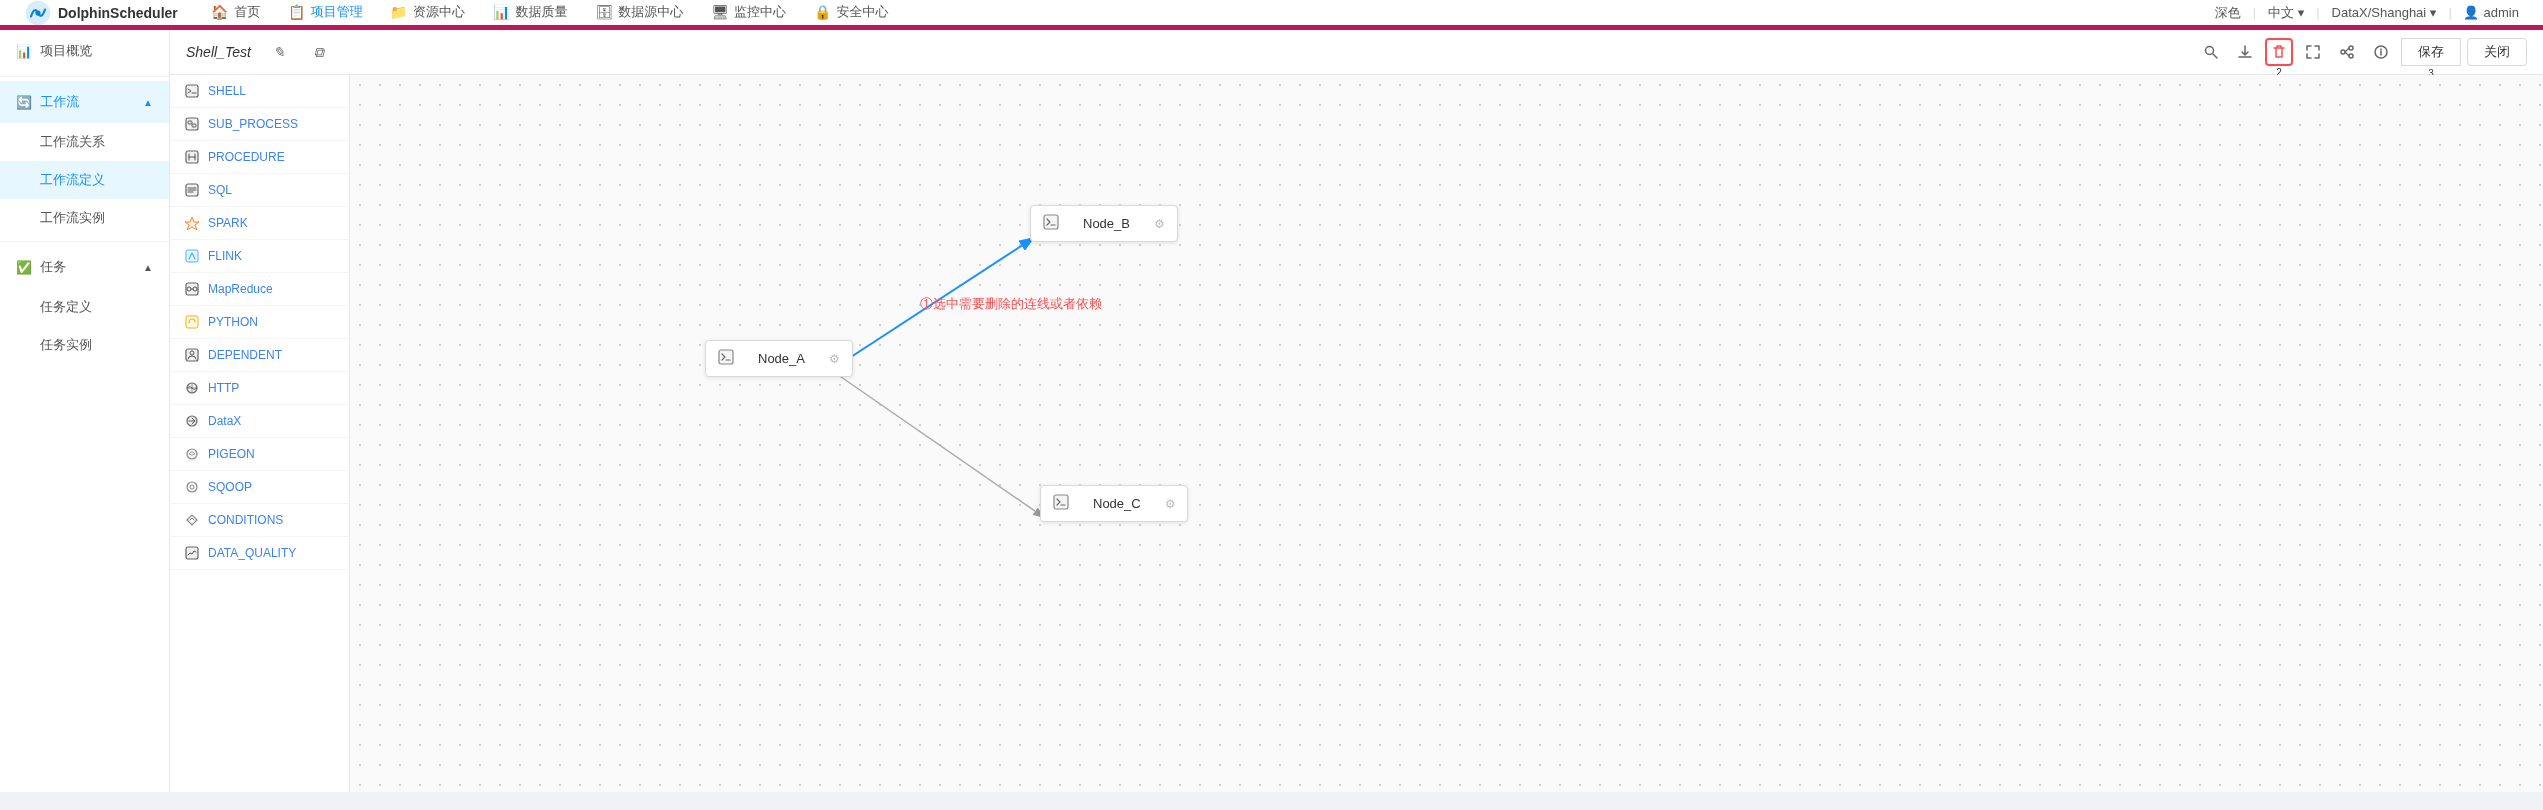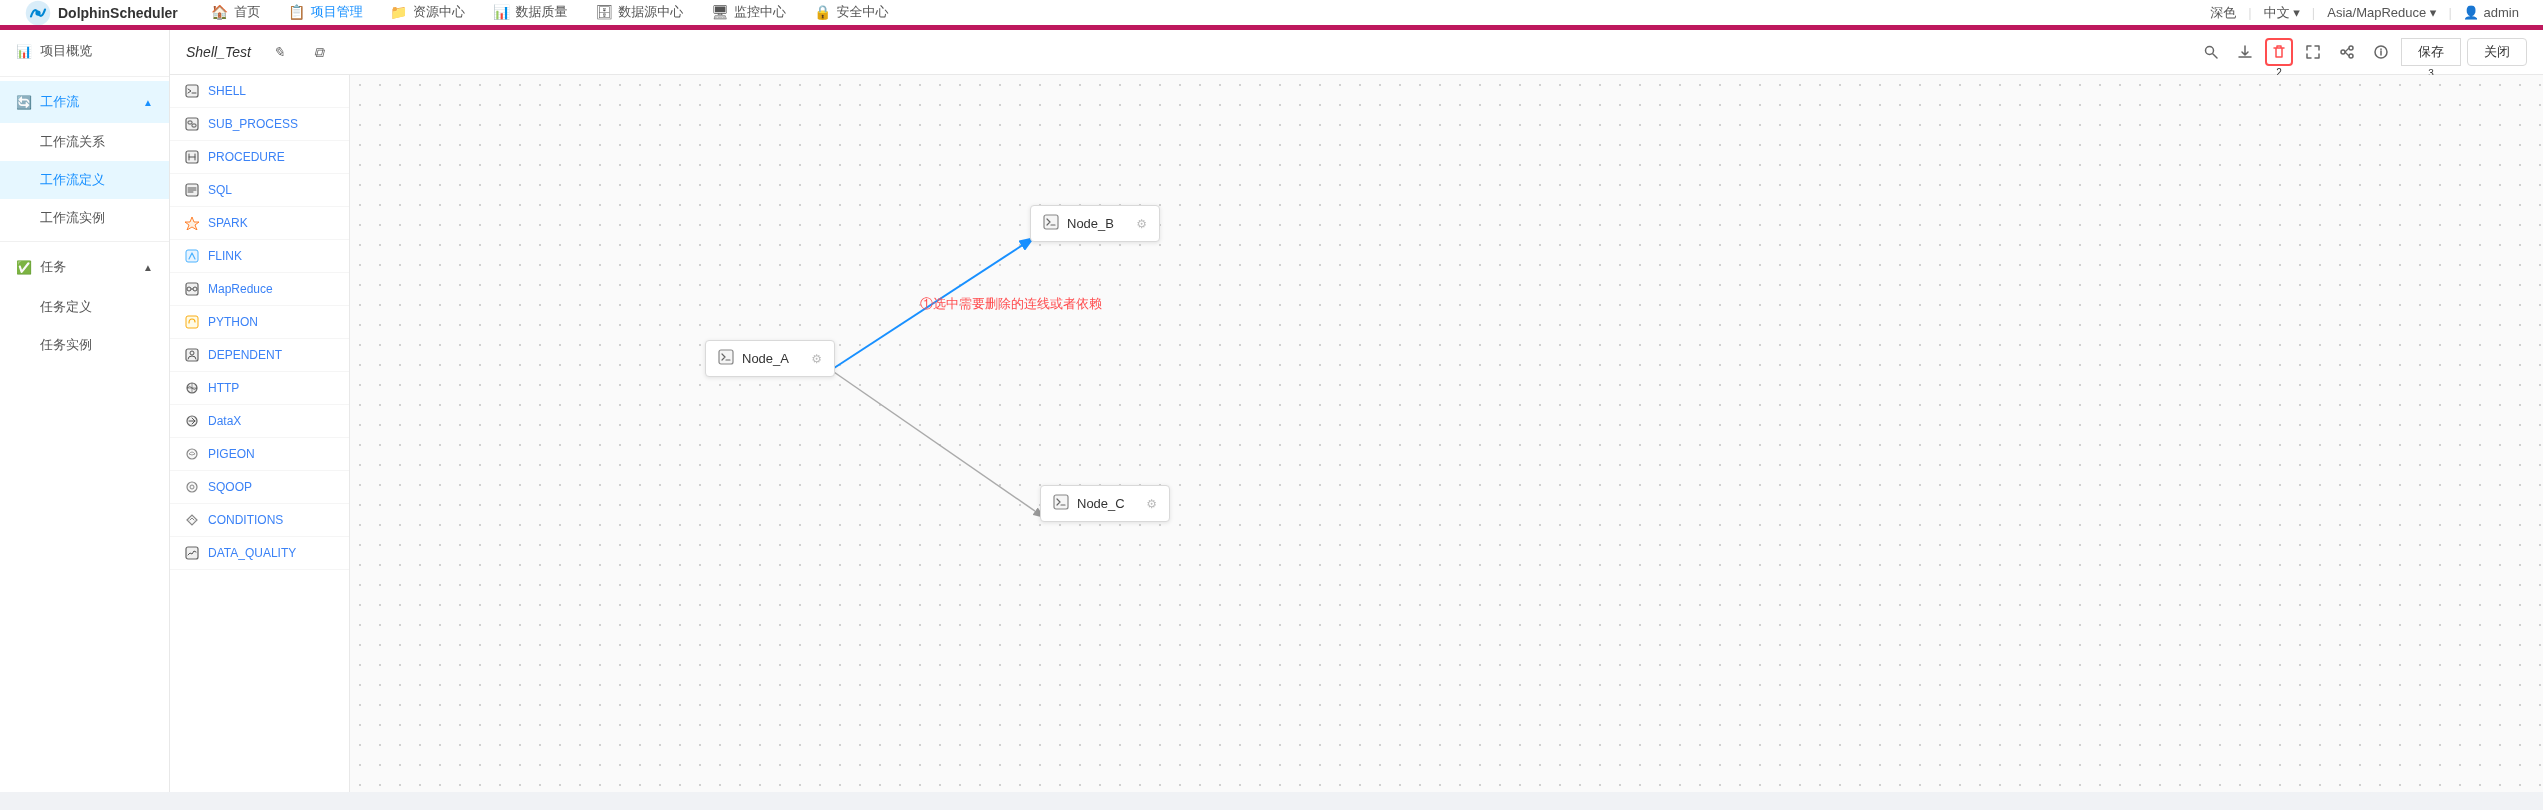--- a/index.html
+++ b/index.html
@@ -98,21 +98,21 @@
     .canvas { flex: 1; position: relative; overflow: hidden; background: #fafafa; }
     .canvas-grid {
       position: absolute; top: 0; left: 0; width: 100%; height: 100%;
       background-image: radial-gradient(circle, #d0d0d0 1px, transparent 1px);
       background-size: 20px 20px;
     }
 
     
     .node {
       position: absolute; background: #fff; border: 1px solid #d9d9d9;
-      border-radius: 4px; display: flex; align-items: center; gap: 8px;
+      border-radius: 4px; display: flex; align-items: center; gap: 24px;
       padding: 8px 12px; cursor: pointer; min-width: 120px;
       box-shadow: 0 1px 4px rgba(0,0,0,0.1);
     }
     .node-icon { font-size: 14px; color: #666; }
     .node-name { font-size: 13px; color: #333; flex: 1; }
     .node-setting { font-size: 12px; color: #bbb; cursor: pointer; }
 
     
     .hint-text {
       position: absolute; color: #ff4d4f; font-size: 13px; pointer-events: none;
@@ -161,21 +161,21 @@
     <div class="nav-item">
       <span class="nav-item-icon">🔒</span>
       <span>安全中心</span>
     </div>
   </div>
   <div class="navbar-right">
     <span>深色</span>
     <span class="divider">|</span>
     <span>中文 ▾</span>
     <span class="divider">|</span>
-    <span>Asia/MapReduce ▾</span>
+    <span>DataX/Shanghai ▾</span>
     <span class="divider">|</span>
     <span>👤 <span>admin</span></span>
   </div>
 </div>
 
 <div class="layout">
 
   <div class="sidebar">
     <div class="sidebar-menu-item">
       <div class="item-left">

